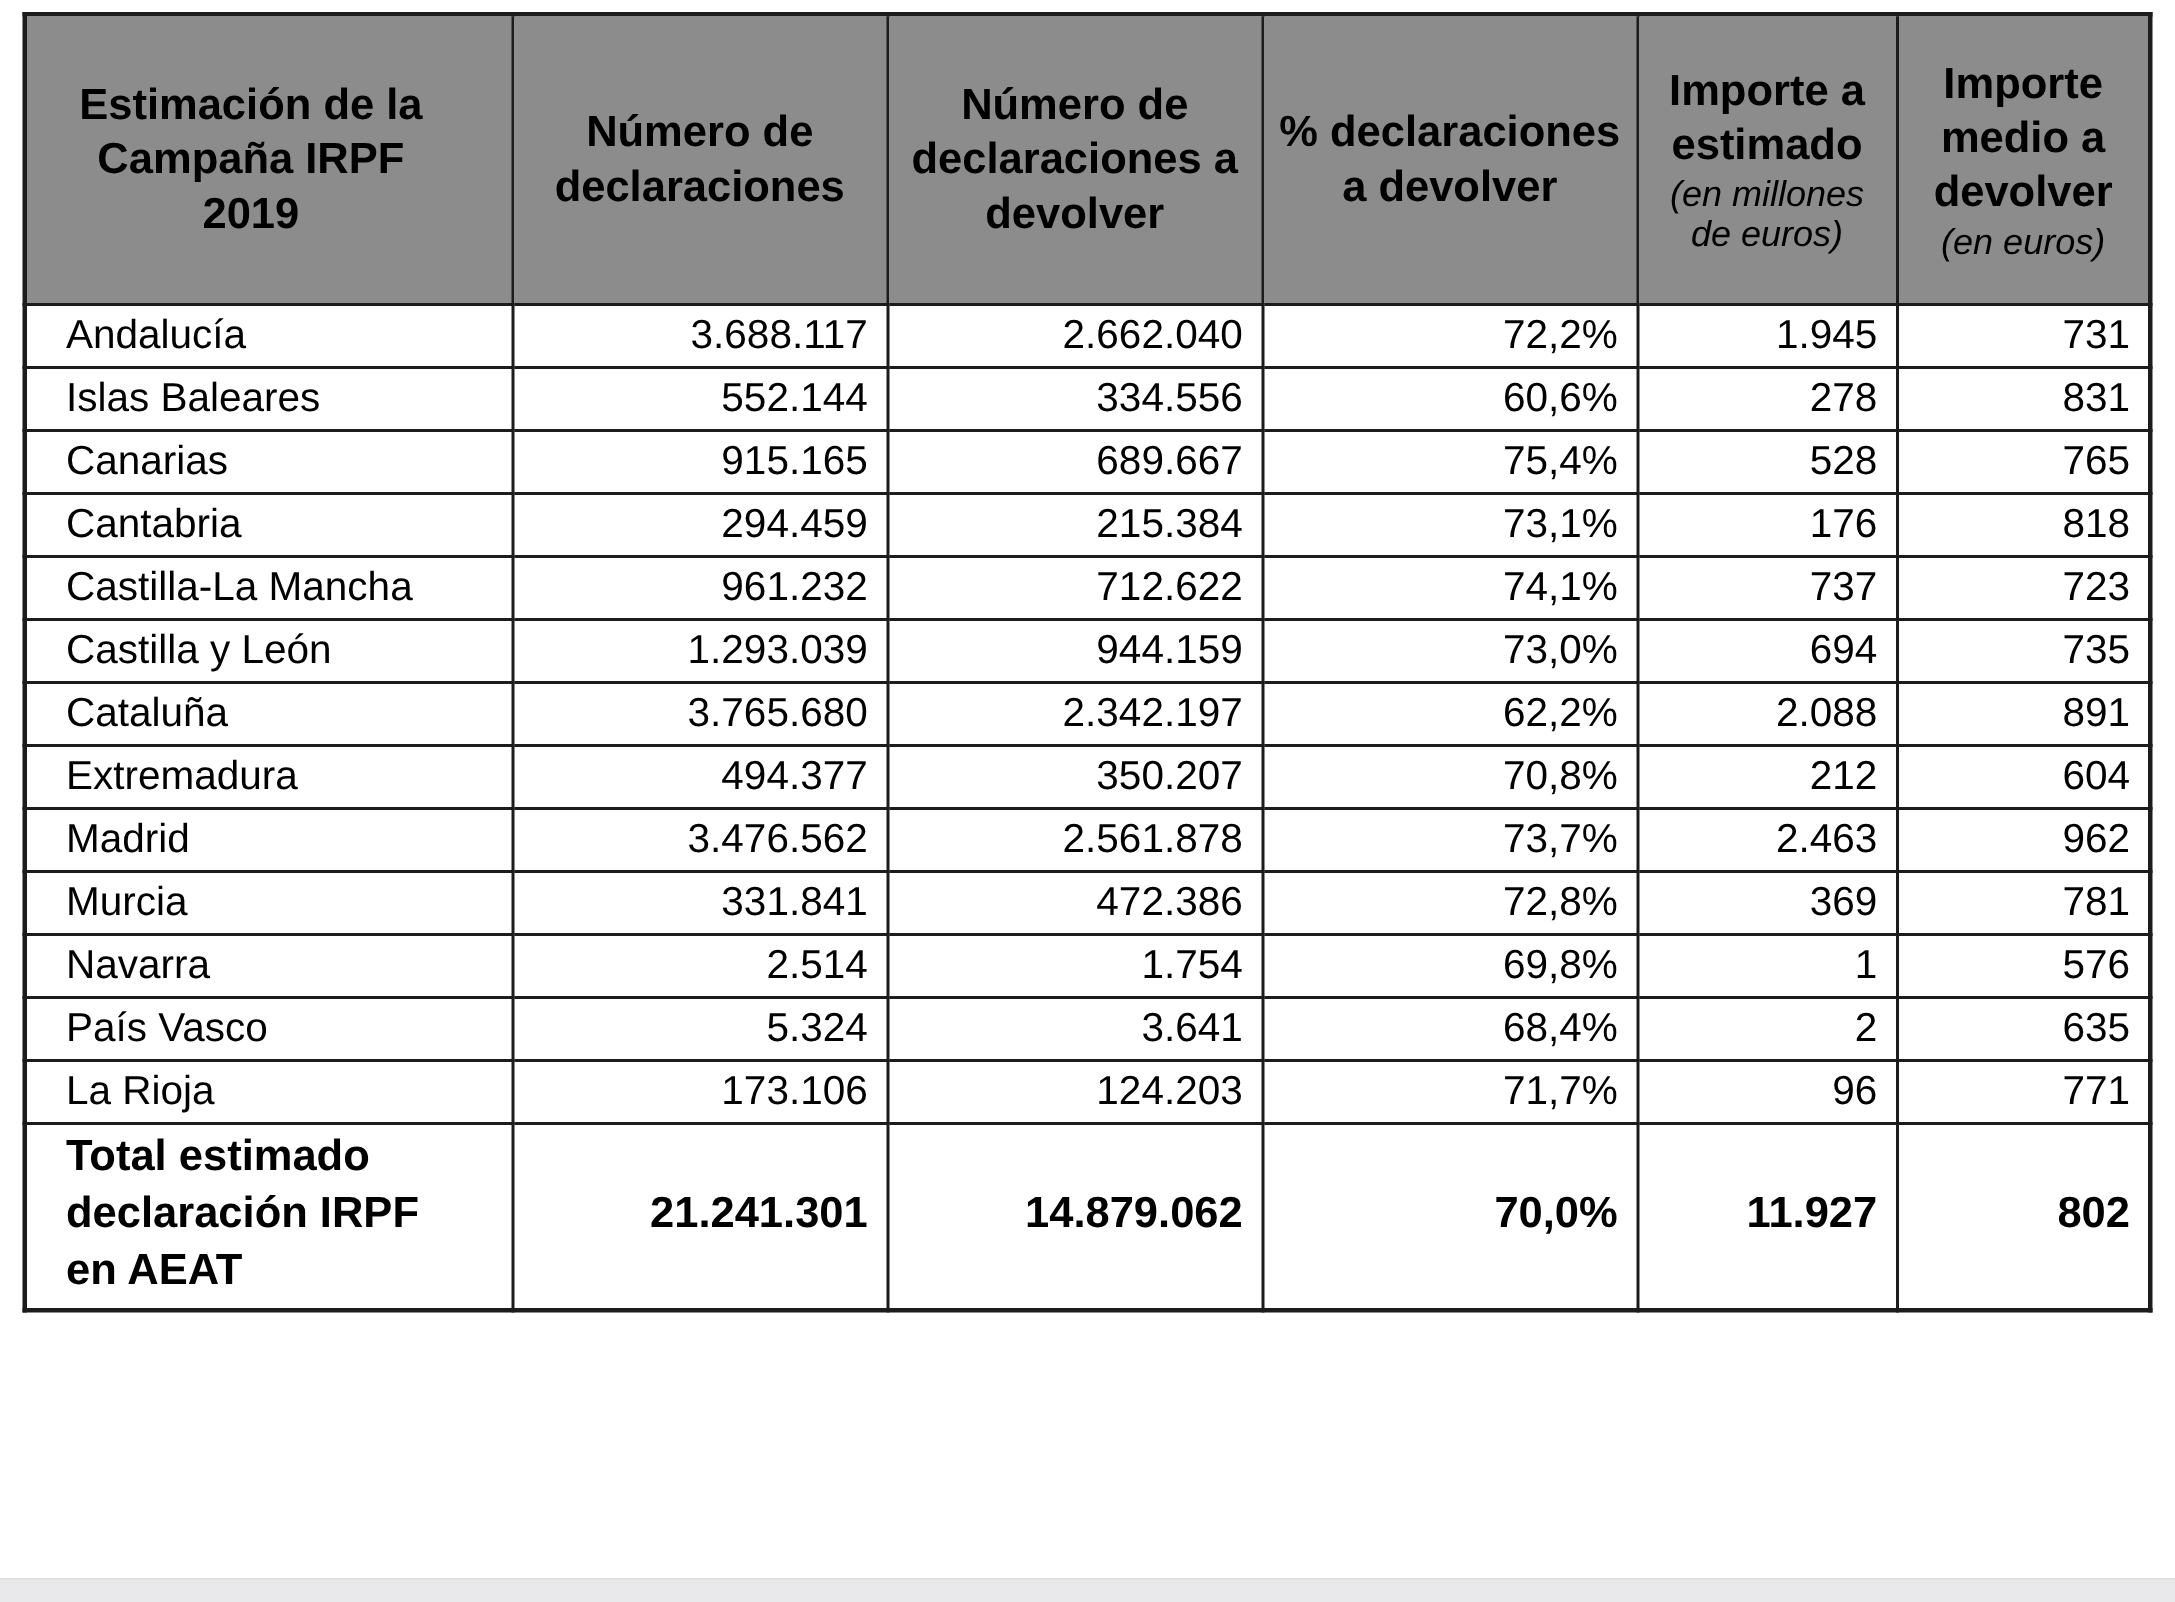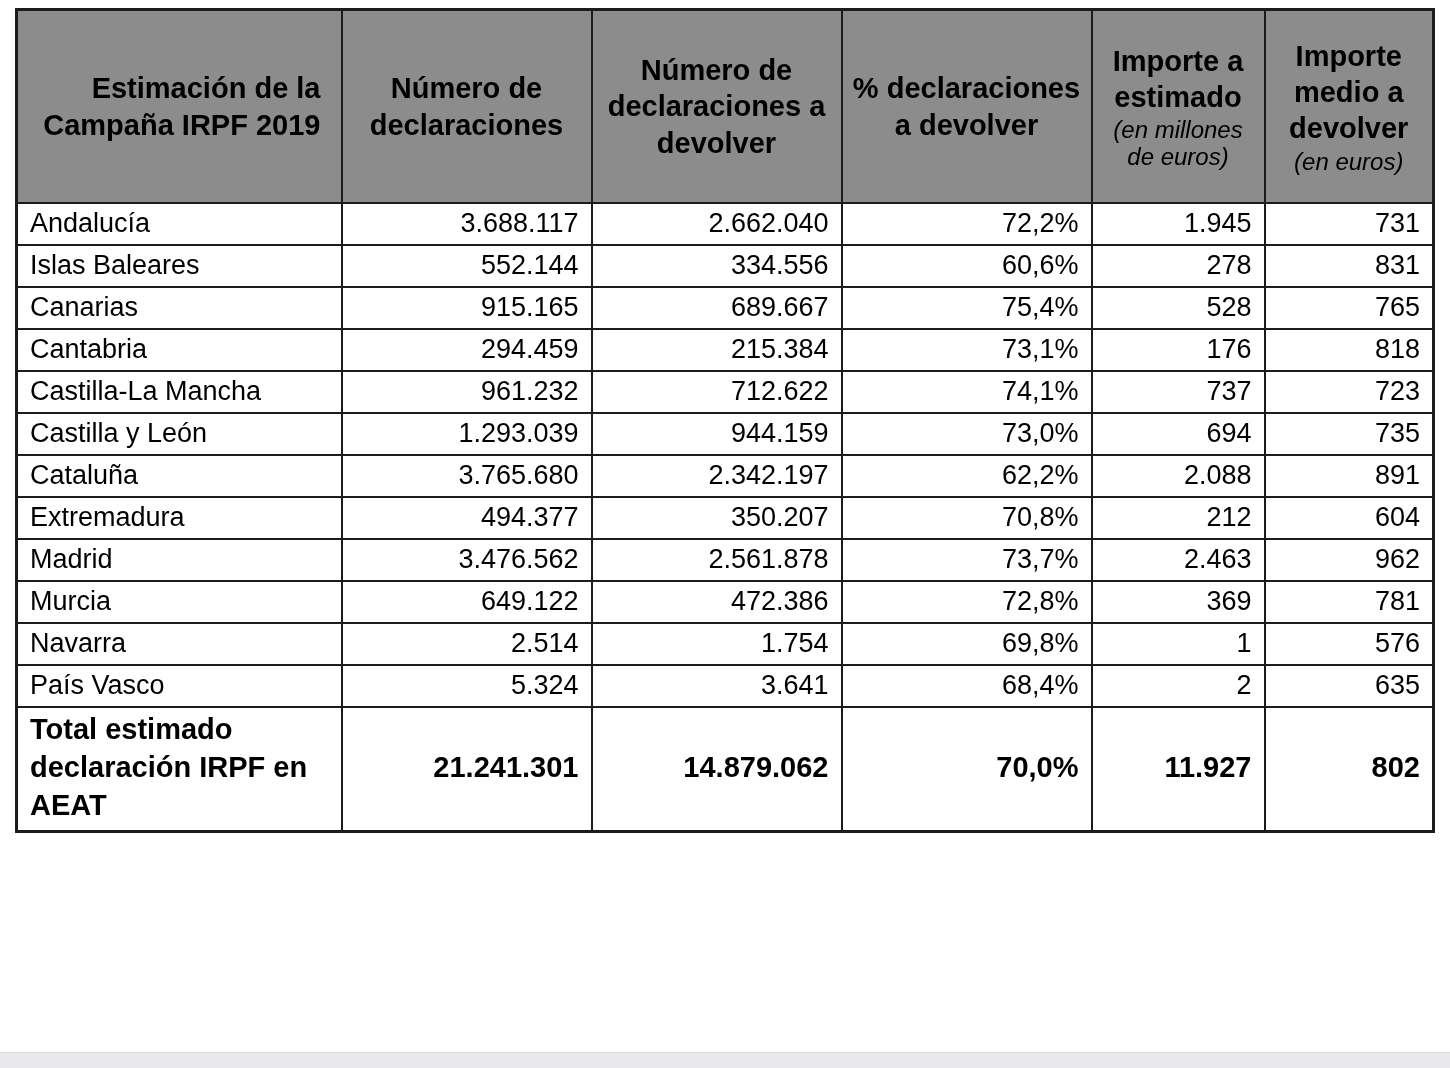--- a/index.html
+++ b/index.html
@@ -40,42 +40,42 @@
     background: #8c8c8c;
     height: 183px;
     font-size: 29px;
     font-weight: bold;
     line-height: 1.25;
     text-align: center;
     vertical-align: middle;
     padding: 4px 8px;
   }
   thead th.title-cell {
-    text-align: right;
+    text-align: center;
     padding-left: 14px;
-    padding-right: 20px;
+    padding-right: 38px;
   }
   thead .hdr-note {
     display: block;
     font-size: 24px;
     font-style: italic;
     font-weight: normal;
     line-height: 1.1;
     margin-top: 2px;
   }
   tbody td {
     height: 38px;
     font-size: 27px;
     vertical-align: middle;
     padding: 0 12px 2px 12px;
     background: #ffffff;
   }
   tbody td.region {
     text-align: left;
-    padding-left: 12px;
+    padding-left: 26px;
   }
   tbody td.num {
     text-align: right;
     padding-right: 12px;
   }
   tr.total-row td {
     height: 120px;
     font-weight: bold;
     font-size: 29px;
     line-height: 1.3;
@@ -202,21 +202,21 @@
       <td class="region">Madrid</td>
       <td class="num">3.476.562</td>
       <td class="num">2.561.878</td>
       <td class="num">73,7%</td>
       <td class="num">2.463</td>
       <td class="num">962</td>
     </tr>
 
     <tr class="data-row">
       <td class="region">Murcia</td>
-      <td class="num">649.122</td>
+      <td class="num">331.841</td>
       <td class="num">472.386</td>
       <td class="num">72,8%</td>
       <td class="num">369</td>
       <td class="num">781</td>
     </tr>
 
     <tr class="data-row">
       <td class="region">Navarra</td>
       <td class="num">2.514</td>
       <td class="num">1.754</td>
@@ -227,20 +227,28 @@
 
     <tr class="data-row">
       <td class="region">País Vasco</td>
       <td class="num">5.324</td>
       <td class="num">3.641</td>
       <td class="num">68,4%</td>
       <td class="num">2</td>
       <td class="num">635</td>
     </tr>
 
+    <tr class="data-row">
+      <td class="region">La Rioja</td>
+      <td class="num">173.106</td>
+      <td class="num">124.203</td>
+      <td class="num">71,7%</td>
+      <td class="num">96</td>
+      <td class="num">771</td>
+    </tr>
 
   <tr class="total-row">
         <td class="region">Total estimado declaración IRPF en AEAT</td>
         <td class="num">21.241.301</td>
         <td class="num">14.879.062</td>
         <td class="num">70,0%</td>
         <td class="num">11.927</td>
         <td class="num">802</td>
       </tr>
     </tbody>

